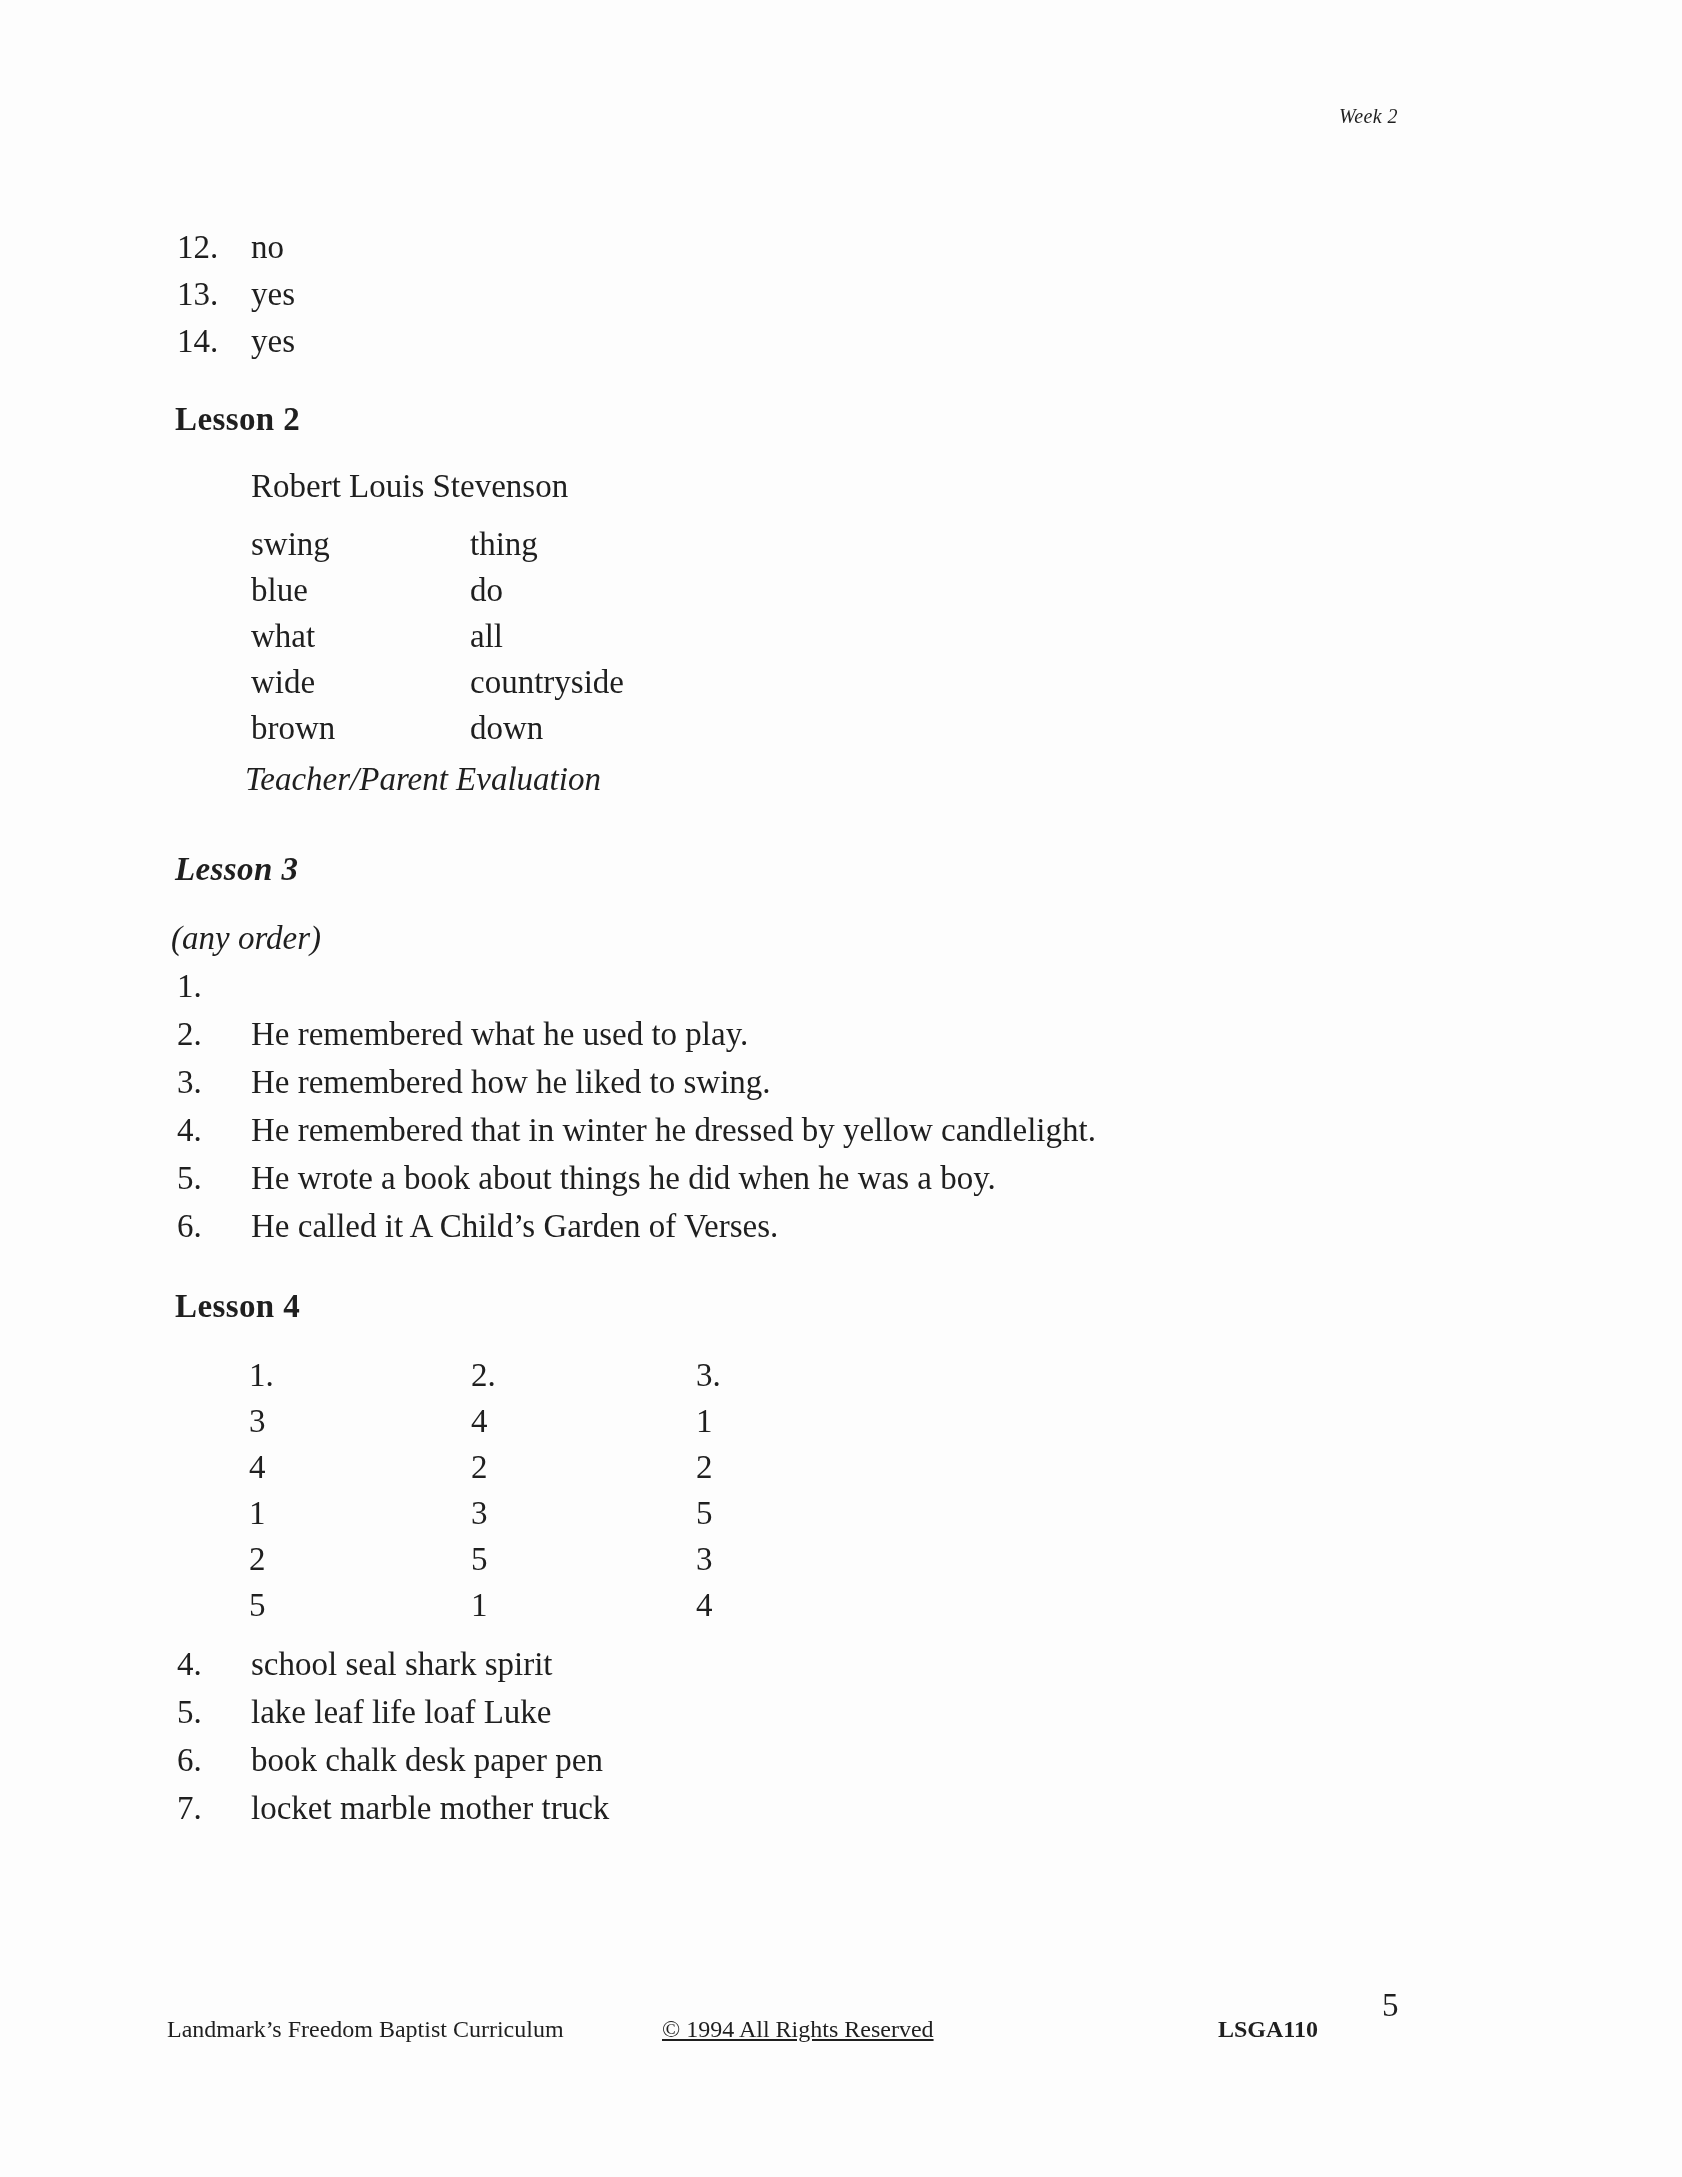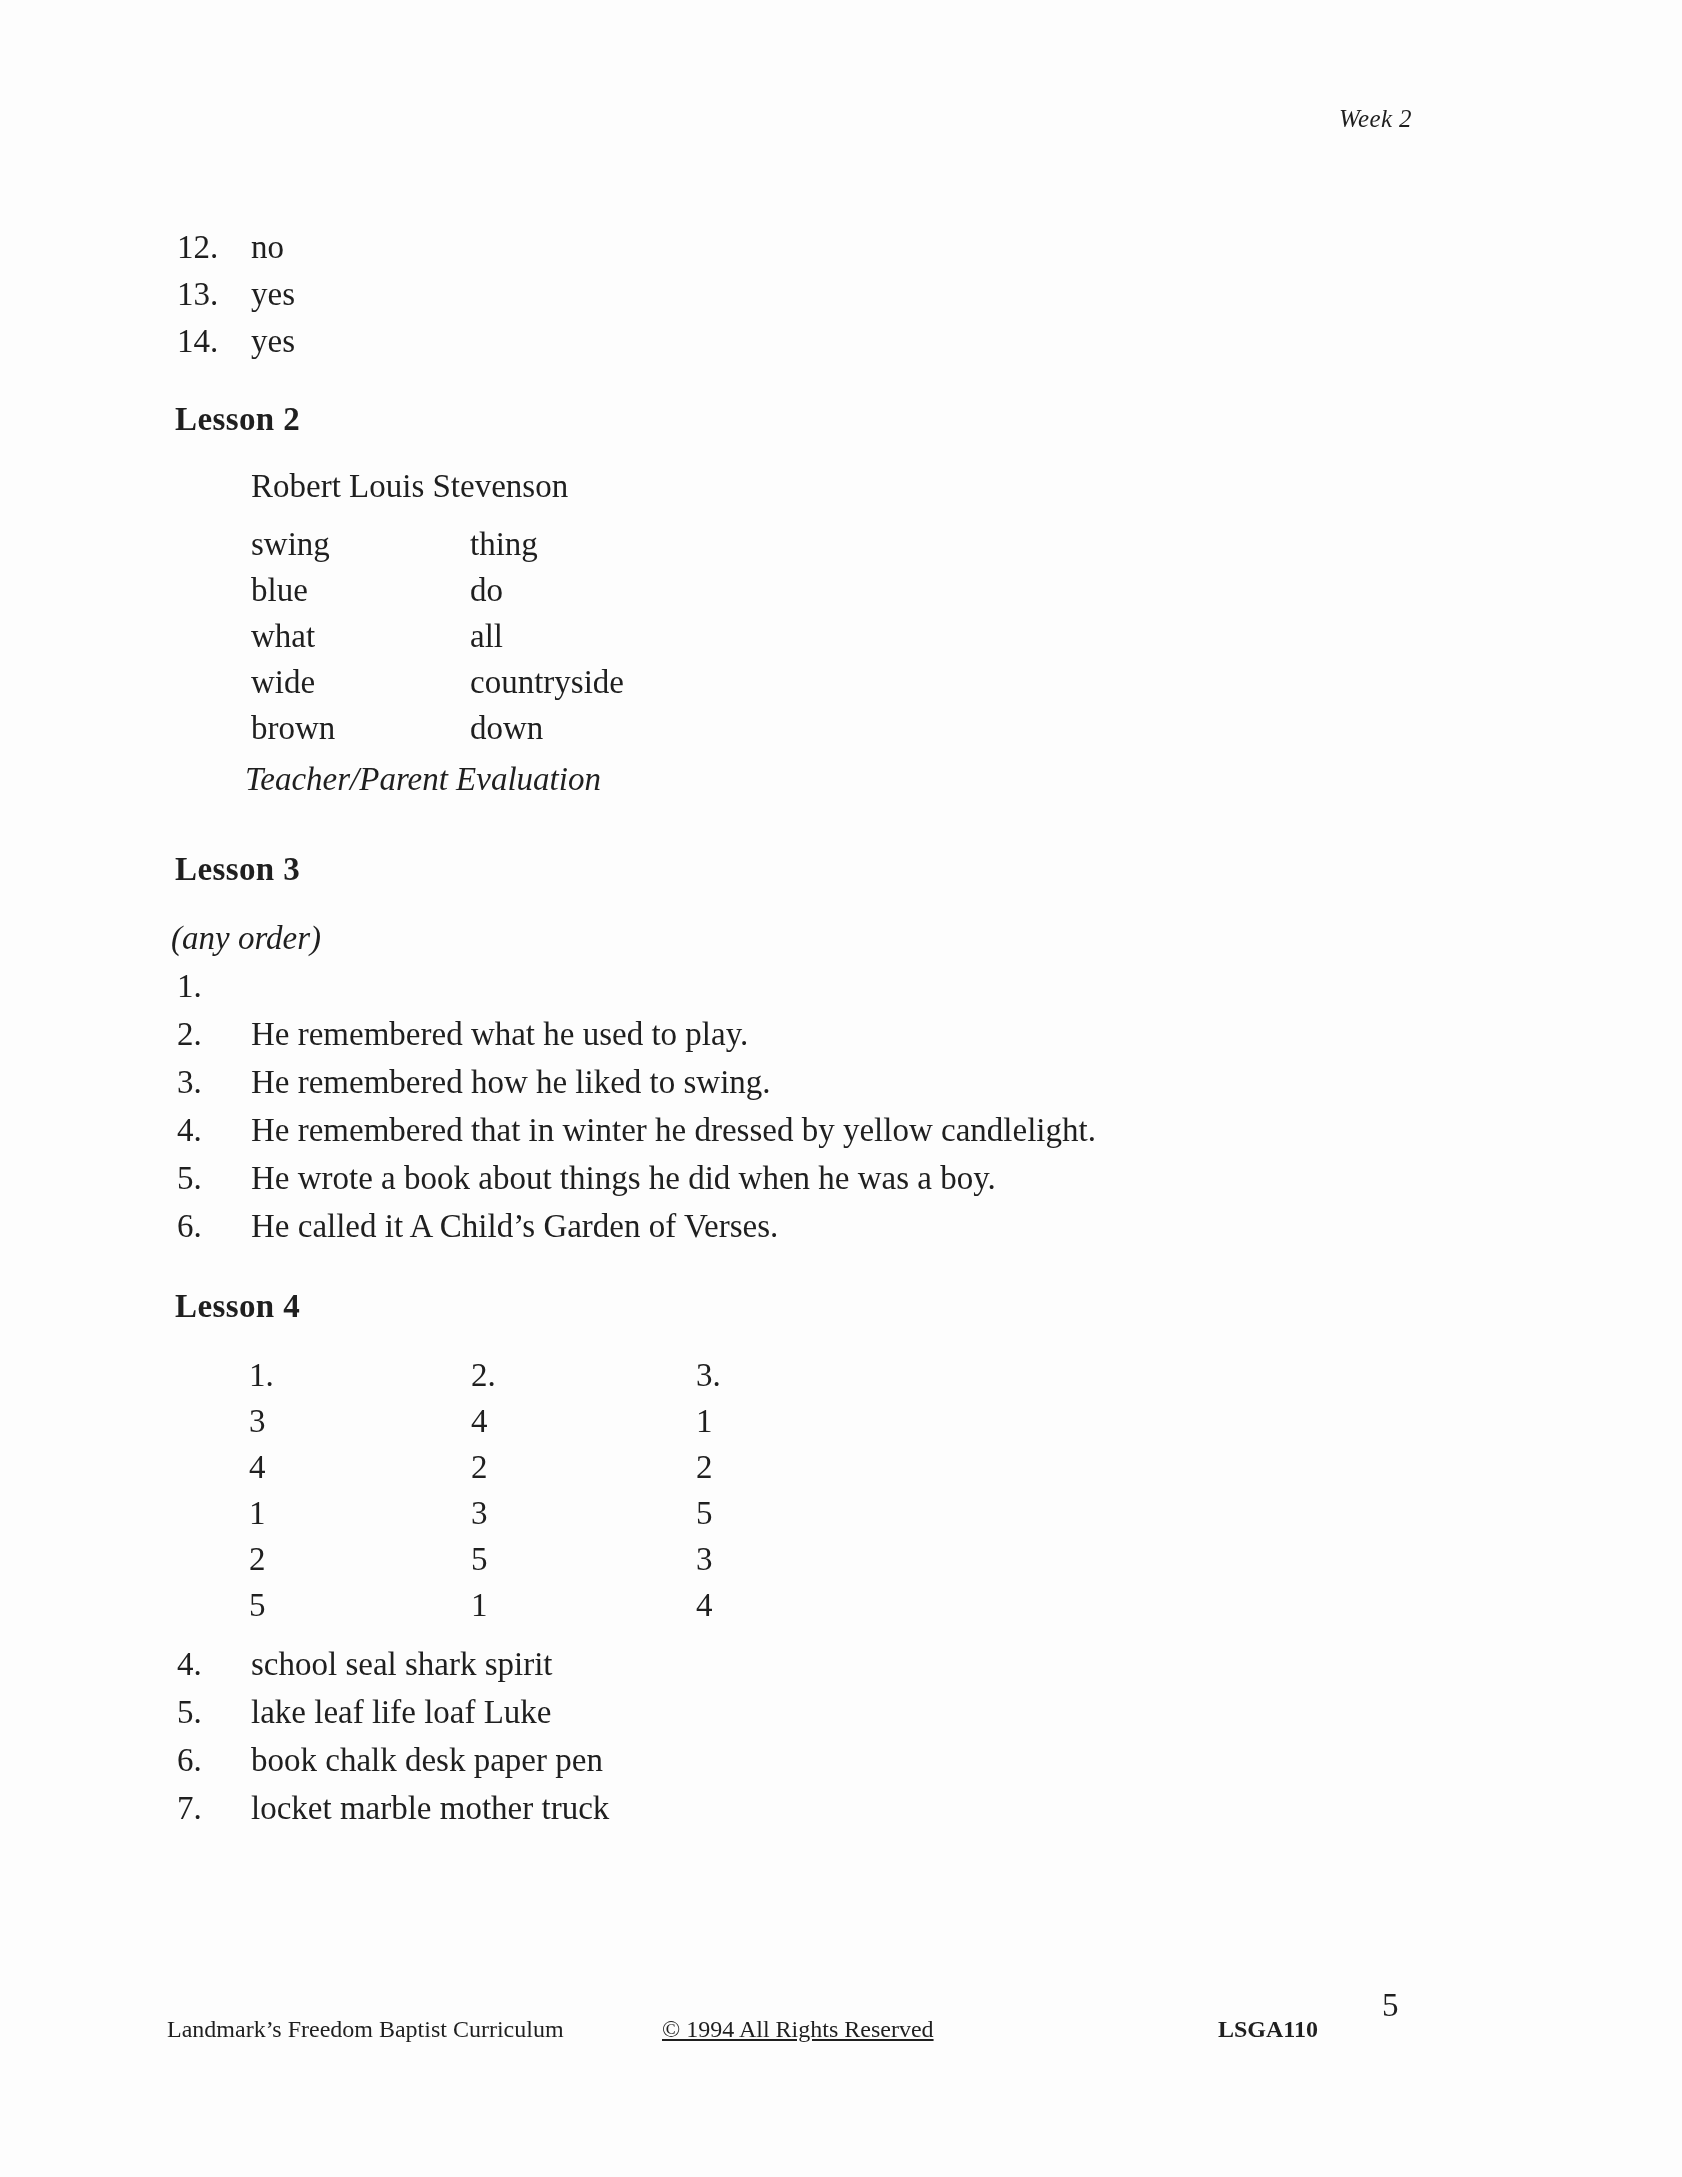--- a/index.html
+++ b/index.html
@@ -17,21 +17,21 @@
     overflow: hidden;
   }
   .abs { position: absolute; }
   .nowrap { white-space: nowrap; }
 
   
   .week-label {
     left: 1339px;
     top: 105px;
     font-style: italic;
-    font-size: 25px;
+    font-size: 20px;
     letter-spacing: 0.4px;
   }
 
   
   .num-list { line-height: 47px; }
   .num-row { display: flex; }
   .num-row .num { width: 74px; flex: 0 0 74px; }
 
   .heading {
     font-weight: bold;
@@ -107,21 +107,21 @@
     <span>countryside</span>
   </div>
   <div class="pair-row">
     <span class="pair-left">brown</span>
     <span>down</span>
   </div>
 </div>
 
 <div class="abs evaluation-line nowrap">Teacher/Parent Evaluation</div>
 
-<div class="abs heading nowrap" style="left:175px; top:851px;">Lesson 3</div>
+<div class="abs heading nowrap" style="left:175px; top:851px;font-style:italic;">Lesson 3</div>
 
 <div class="abs any-order-note nowrap">(any order)</div>
 
 <div class="abs num-list nowrap" style="left:177px; top:962px; line-height:48px;">
   <div class="num-row">
     <span class="num">1.</span>
   </div>
   <div class="num-row">
     <span class="num">2.</span>
     <span>He remembered what he used to play.</span>

